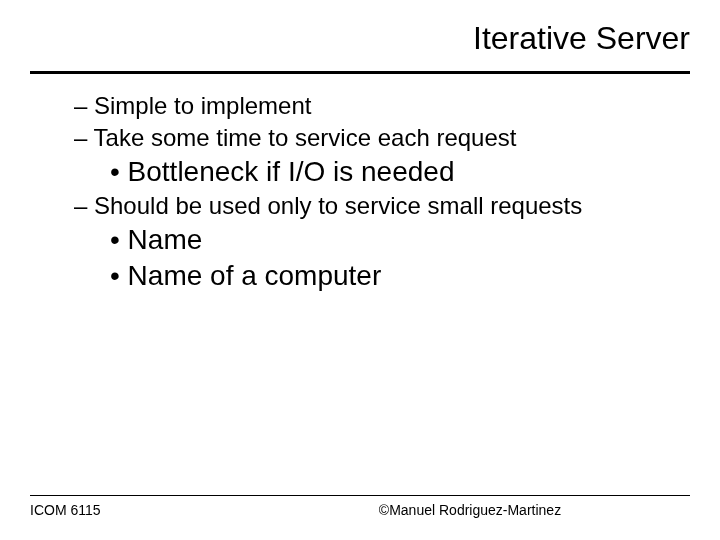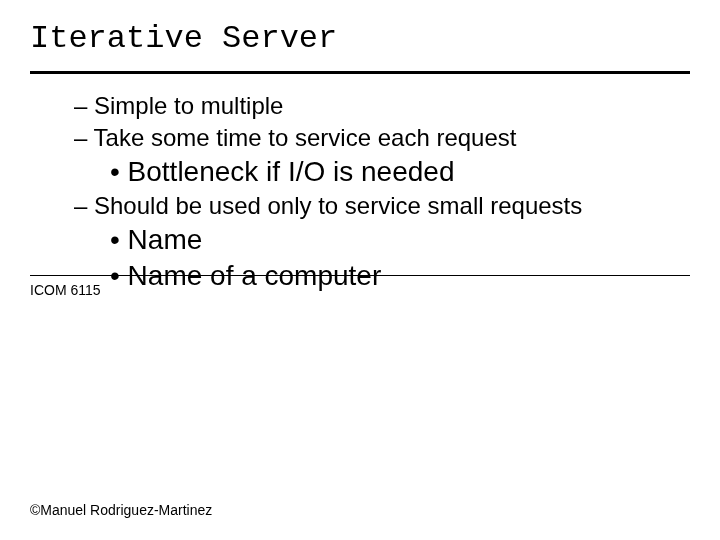--- a/index.html
+++ b/index.html
@@ -11,25 +11,24 @@
     color: #000;
     position: relative;
     overflow: hidden;
   }
   .slide {
     width: 100%;
     height: 100%;
     padding: 20px 30px 0 30px;
   }
   .title {
-    text-align: left;
+    text-align: right;
     font-size: 32px;
     font-weight: 400;
     margin-bottom: 14px;
-    font-family: Liberation Mono, monospace;
   }
   .title-rule {
     border: none;
     border-top: 3px solid #000;
     margin: 0 0 18px 0;
   }
   .content {
     padding-left: 8px;
   }
   .l1 {
@@ -63,38 +62,37 @@
     padding: 0 30px;
   }
   .footer-rule {
     border: none;
     border-top: 1.5px solid #000;
     margin-bottom: 6px;
   }
   .footer-row {
     display: flex;
     font-size: 14px;
-    flex-direction: column;
   }
   .footer-left {
     flex: 0 0 220px;
   }
   .footer-center {
     flex: 1;
-    text-align: left;
+    text-align: center;
   }
 </style>
 </head>
 <body>
 
 <div class="slide">
   <h1 class="title">Iterative Server</h1>
   <hr class="title-rule">
   <div class="content">
-    <div class="l2">Simple to multiple</div>
+    <div class="l2">Simple to implement</div>
     <div class="l2">Take some time to service each request</div>
     <div class="l3">Bottleneck if I/O is needed</div>
     <div class="l2">Should be used only to service small requests</div>
     <div class="l3">Name</div>
     <div class="l3">Name of a computer</div>
   </div>
   <div class="footer">
     <hr class="footer-rule">
     <div class="footer-row">
       <div class="footer-left">ICOM 6115</div>

